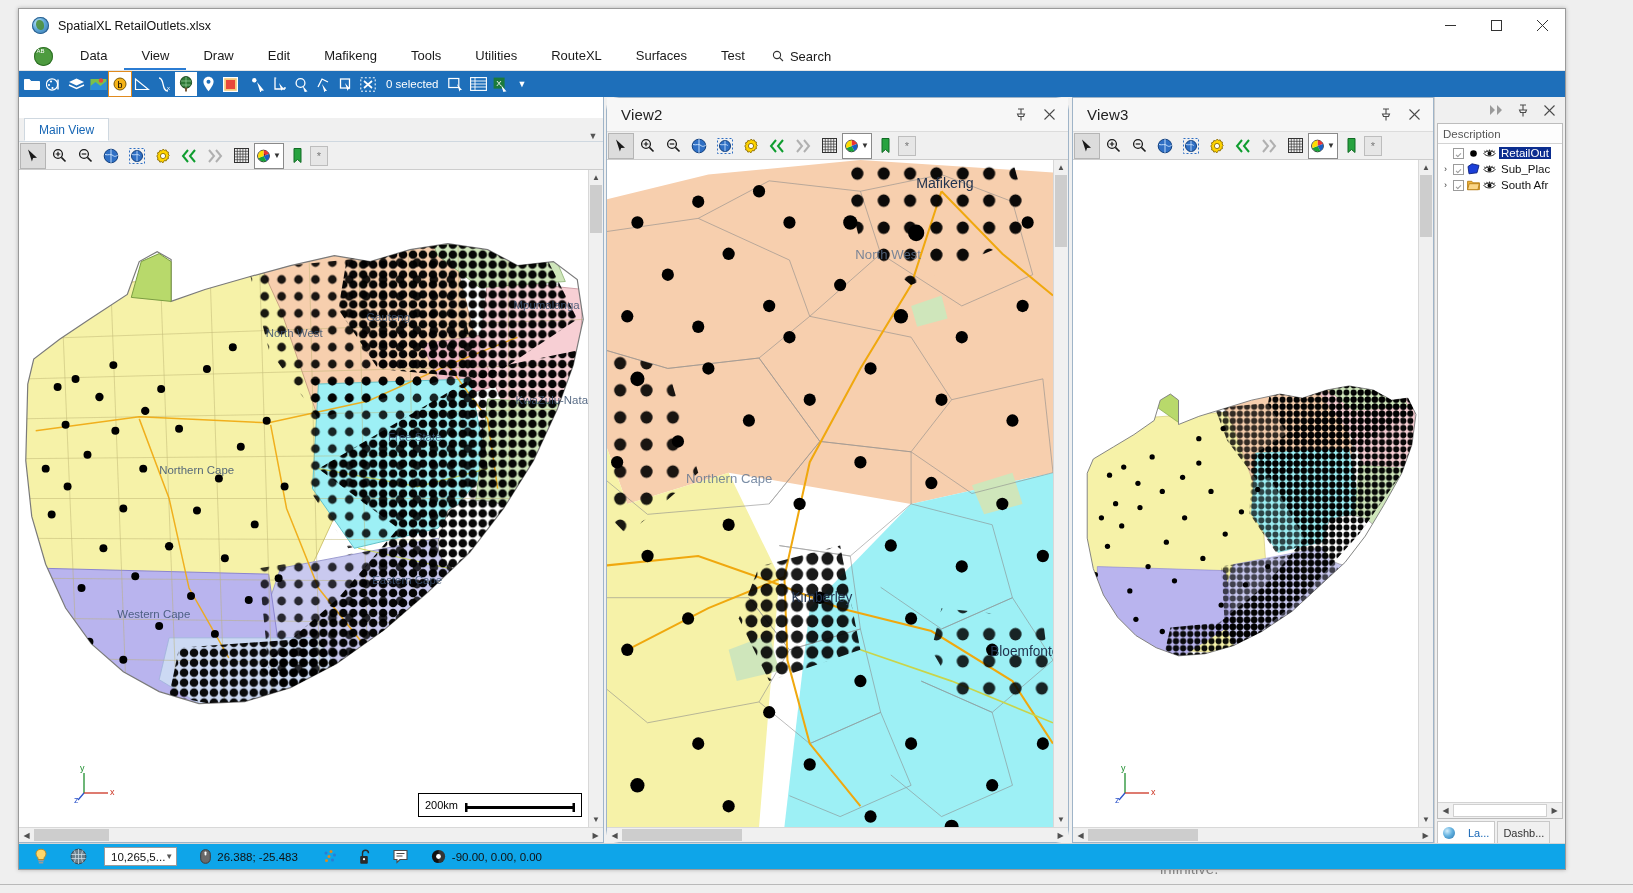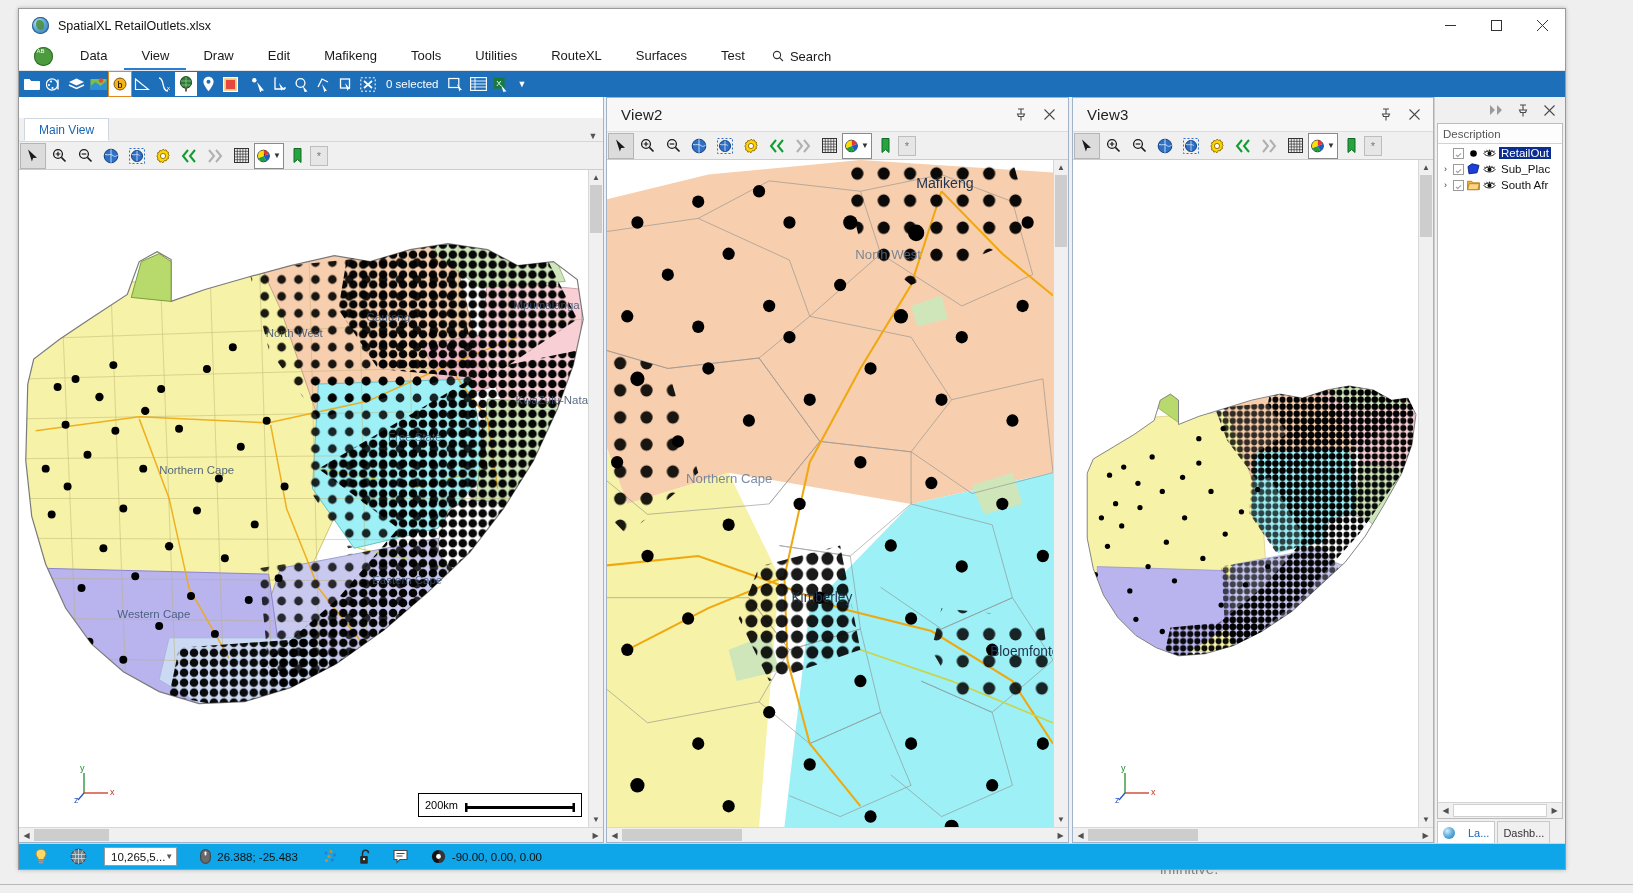--- a/index.html
+++ b/index.html
@@ -587,21 +587,21 @@
 
         <div class="hscroll">
           <div class="hsc-btn">◀</div>
           <div class="hsc-track">
             <div class="hsc-thumb" style="left:0;width:75px;"></div>
           </div>
           <div class="hsc-btn">▶</div>
         </div>
       </div>
 
-      <div class="view-panel" style="width:463px;margin-left:2px;">
+      <div class="view-panel" style="width:463px;margin-left:2px;border-radius:13px;">
         <div class="vp-title">
           <div class="t">View2</div>
           <div class="acts">
             <div class="vp-ico">
               <svg width="12" height="13" viewBox="0 0 12 13">
                   <path d="M3 1h6M6 1v5M2.5 6h7l-1 2.5h-5zM6 8.5v4" stroke="#4a4a4a" stroke-width="1.1" fill="none"></path>
                 </svg>
             </div>
             <div class="vp-ico">
               <svg width="11" height="11" viewBox="0 0 11 11">

